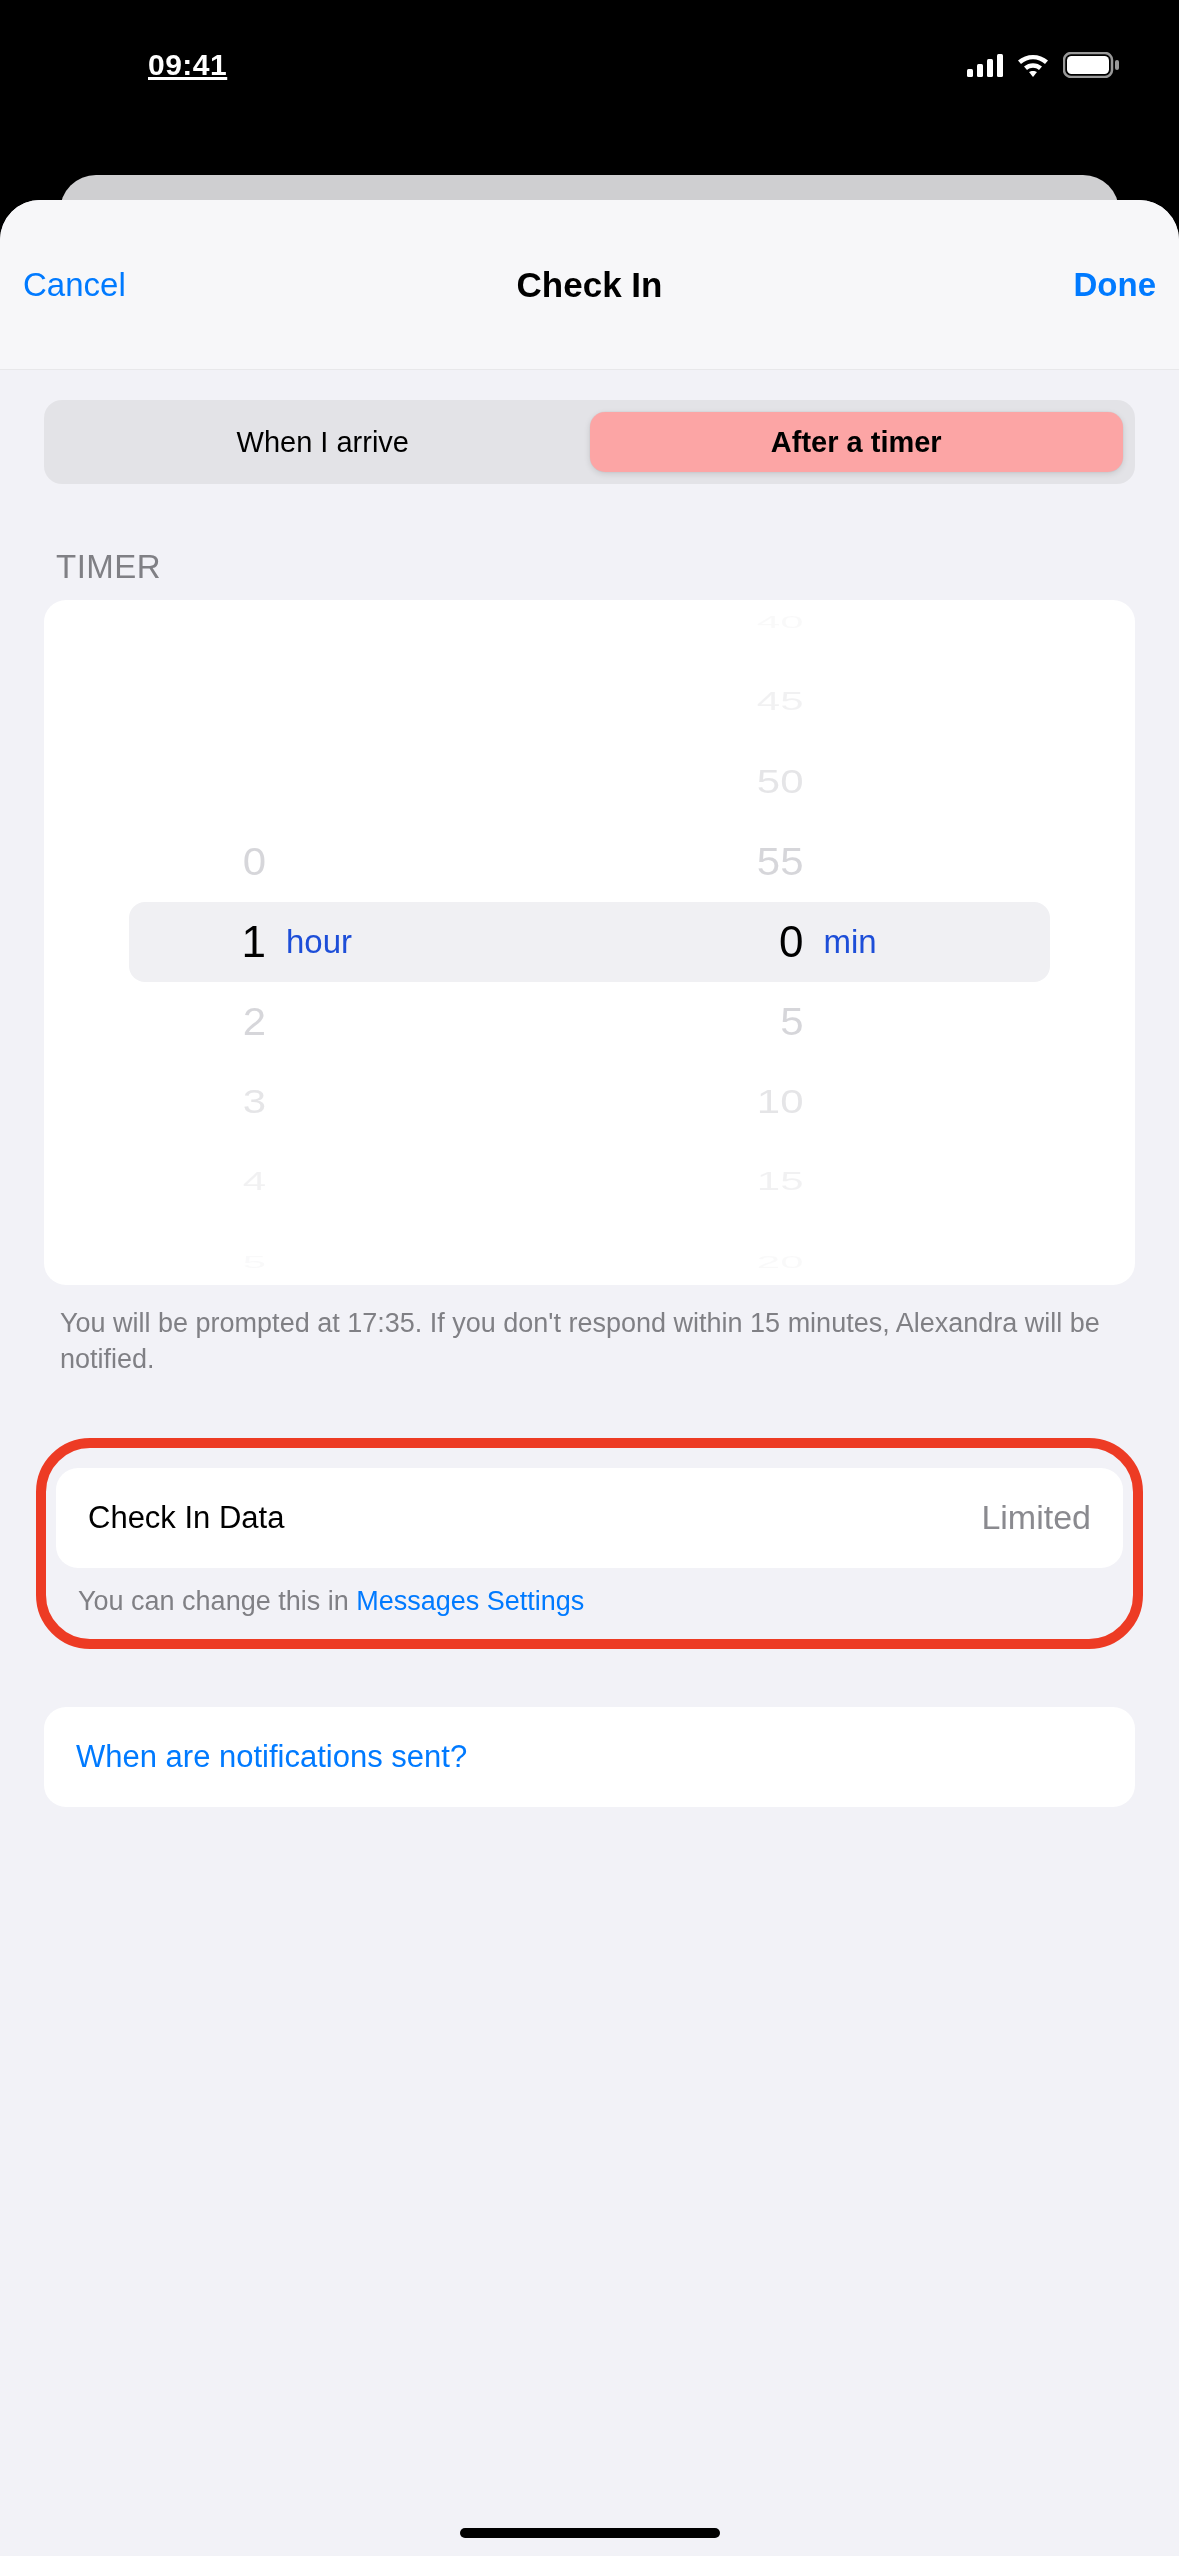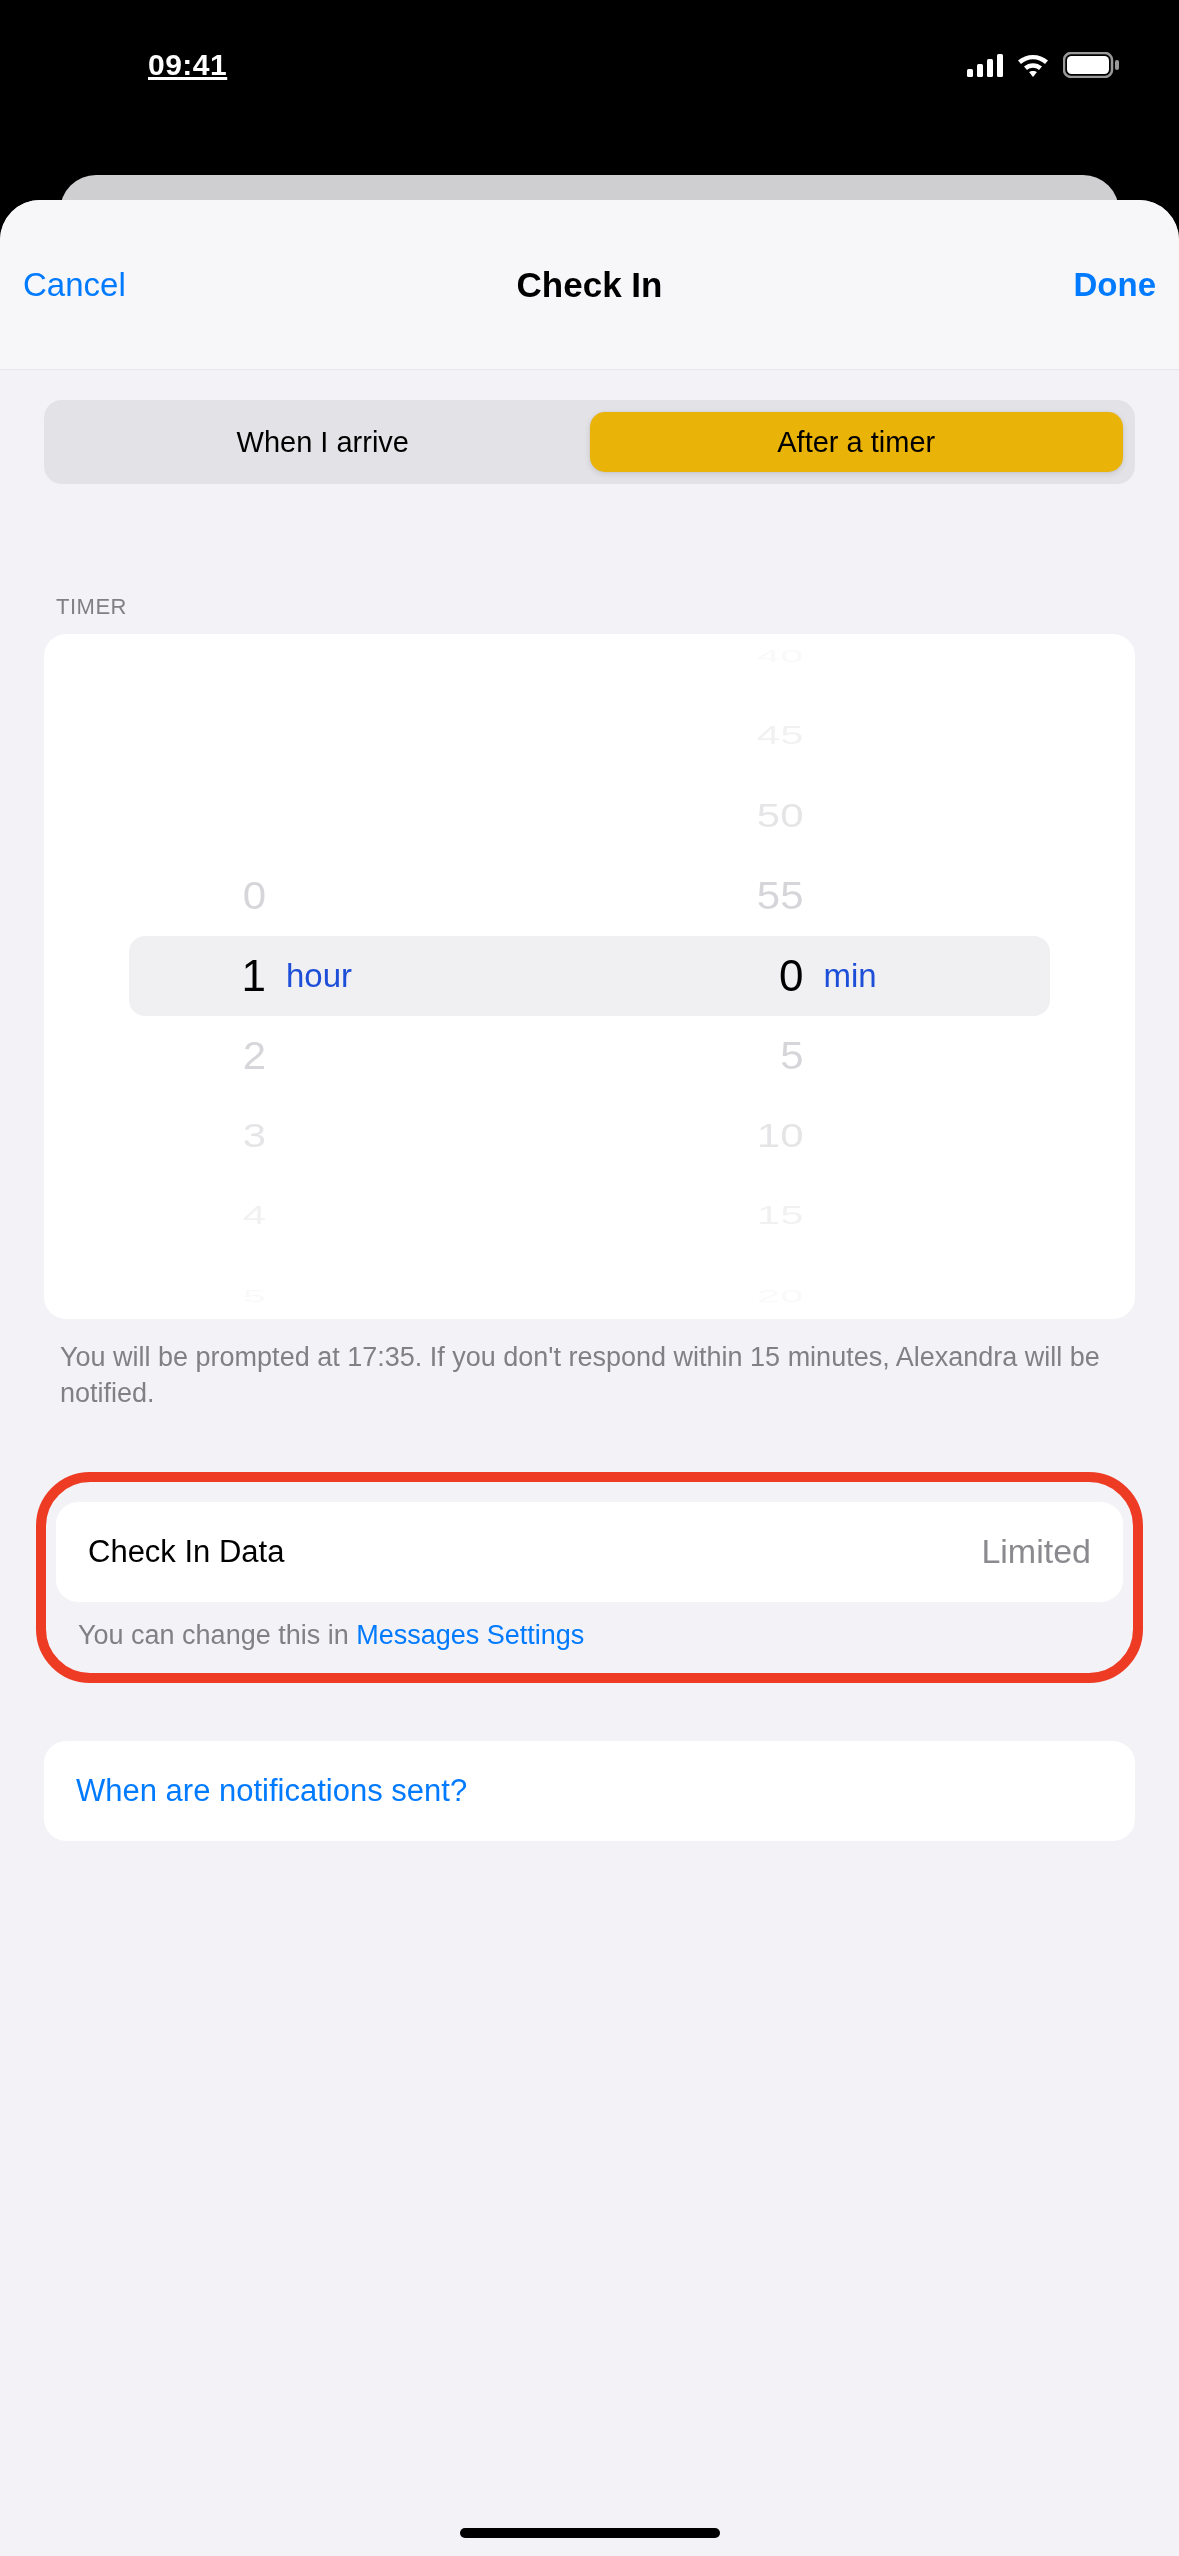--- a/index.html
+++ b/index.html
@@ -92,28 +92,28 @@
       flex: 1;
       display: flex;
       align-items: center;
       justify-content: center;
       font-size: 29px;
       color: #000;
       border-radius: 15px;
       font-weight: 400;
     }
     .seg-item.selected {
-      background: #eab308;
-      font-weight: 400;
+      background: #fca5a5;
+      font-weight: 700;
       box-shadow: 0 2px 6px rgba(0,0,0,0.12), 0 0 0 0.5px rgba(0,0,0,0.04);
     }
 
     .section-header {
-      margin: 110px 56px 12px 56px;
-      font-size: 22px;
+      margin: 64px 56px 12px 56px;
+      font-size: 33px;
       color: #808085;
       letter-spacing: 0.5px;
     }
 
     .timer-card {
       margin: 14px 44px 0 44px;
       background: #fff;
       border-radius: 22px;
       height: 685px;
       position: relative;

